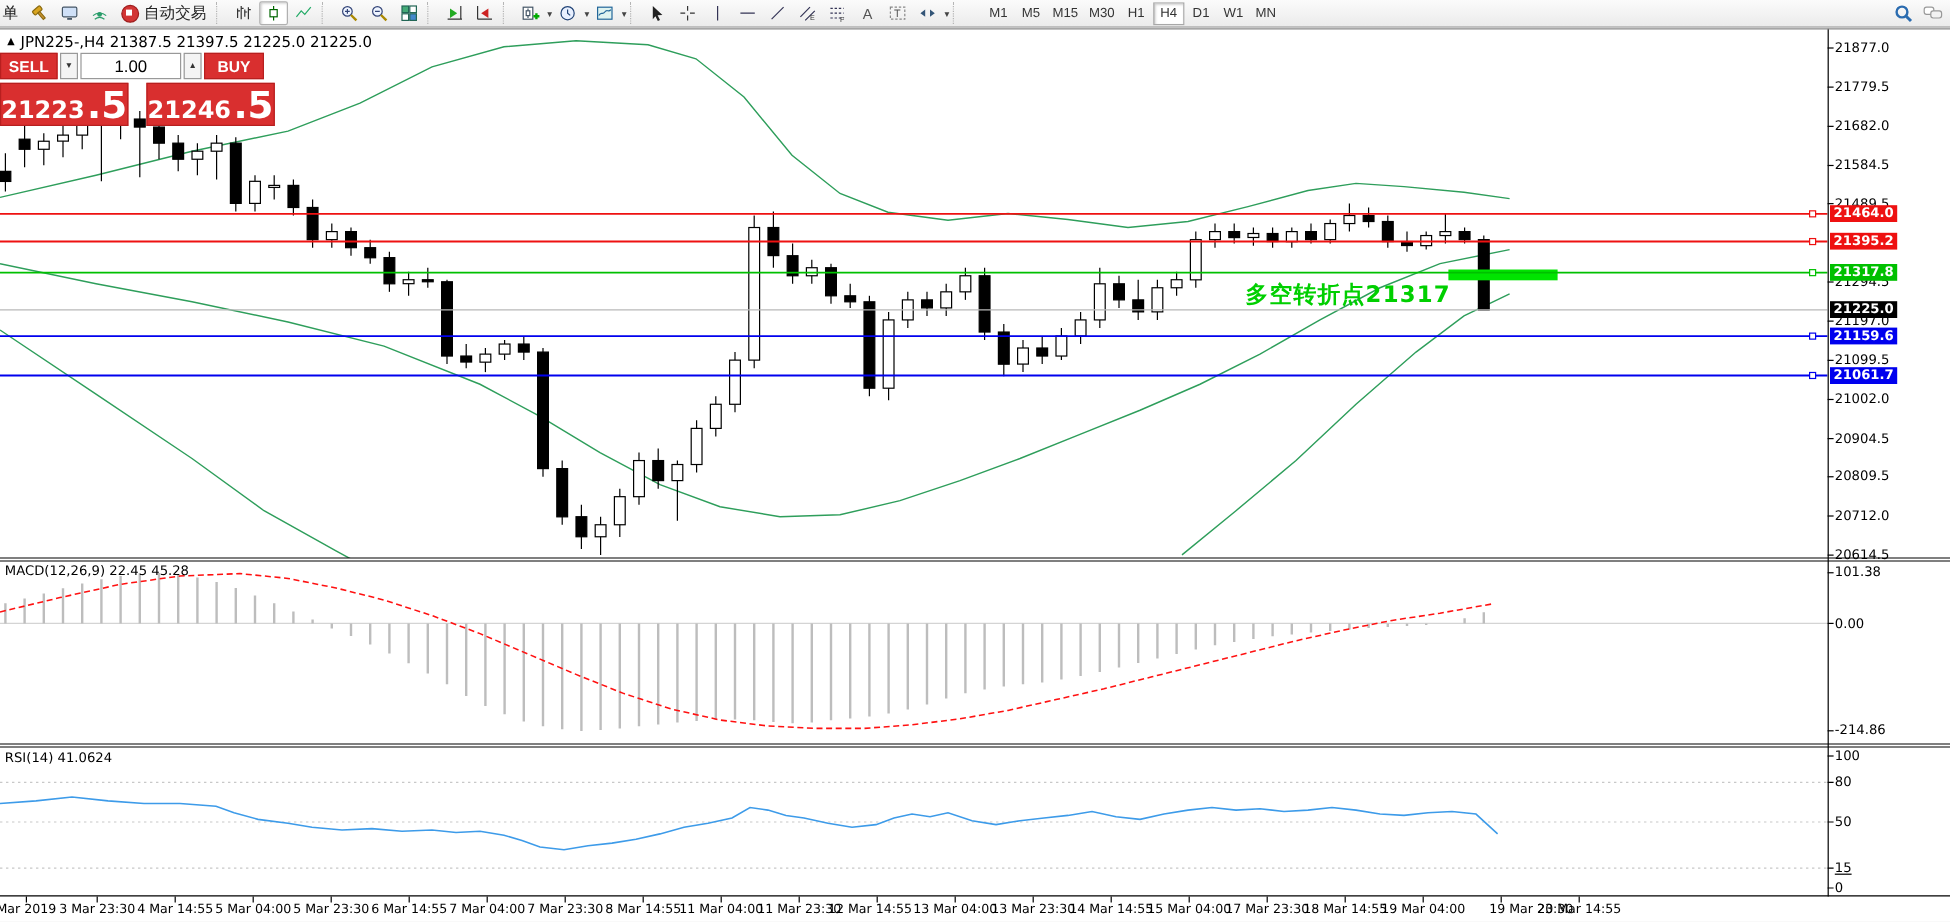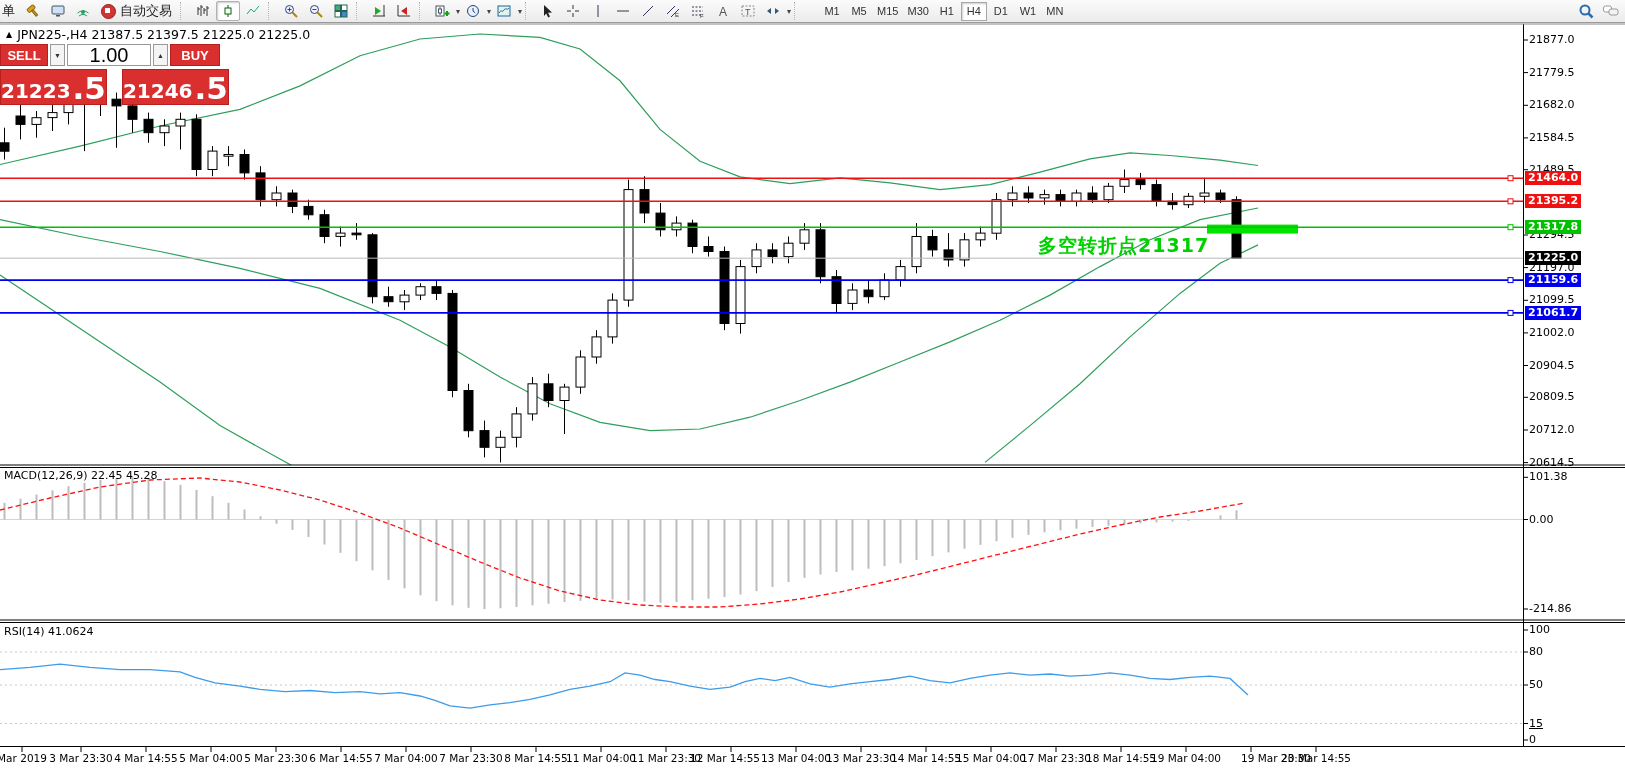--- a/index.html
+++ b/index.html
@@ -23,21 +23,21 @@
 .tb-spacer{flex:1;}
 
 .sym-title{position:absolute;left:6px;top:27px;z-index:4;font-size:12.5px;color:#000;display:flex;align-items:center;gap:5px;}
 .sym-title .tri{font-size:8px;}
 
 .trade-panel{position:absolute;left:0px;top:44px;width:220px;z-index:6;}
 .tp-row1{display:flex;gap:2px;height:22px;}
 .tp-sell,.tp-buy{background:#d92f2f;border:1px solid #b71f1f;color:#fff;font-weight:bold;font-size:13px;flex:0 0 48px;}
 .tp-buy{flex:0 0 50px;}
 .tp-spin{flex:0 0 15px;background:#f4f4f4;border:1px solid #999;font-size:7px;color:#333;padding:0;}
-.tp-vol{flex:1;border:1px solid #999;text-align:center;font-size:20px;color:#000;min-width:0;}
+.tp-vol{flex:1;border:1px solid #999;text-align:center;font-size:14px;color:#000;min-width:0;}
 .tp-row2{display:flex;gap:15px;margin-top:3px;height:36px;}
 .tp-price{background:#d92f2f;border:1px solid #b71f1f;color:#fff;flex:1;display:flex;align-items:flex-end;justify-content:center;padding-bottom:3px;gap:2px;}
 .tp-price .pmain{font-size:20px;font-weight:bold;line-height:1;}
 .tp-price .pfrac{font-size:31px;font-weight:bold;line-height:0.85;}
 
 #axis-layer{position:absolute;left:0;top:0;width:1625px;height:768px;z-index:3;pointer-events:none;}
 .axlab{position:absolute;left:1529px;font-size:11px;color:#000;height:14px;line-height:14px;white-space:nowrap;}
 .axlab.chip{left:1525px;padding:0 3px;font-weight:bold;}
 .ind-label{position:absolute;left:4px;font-size:11px;color:#000;z-index:4;}
 #time-layer{position:absolute;left:0;top:750px;width:1433px;height:18px;z-index:3;}

